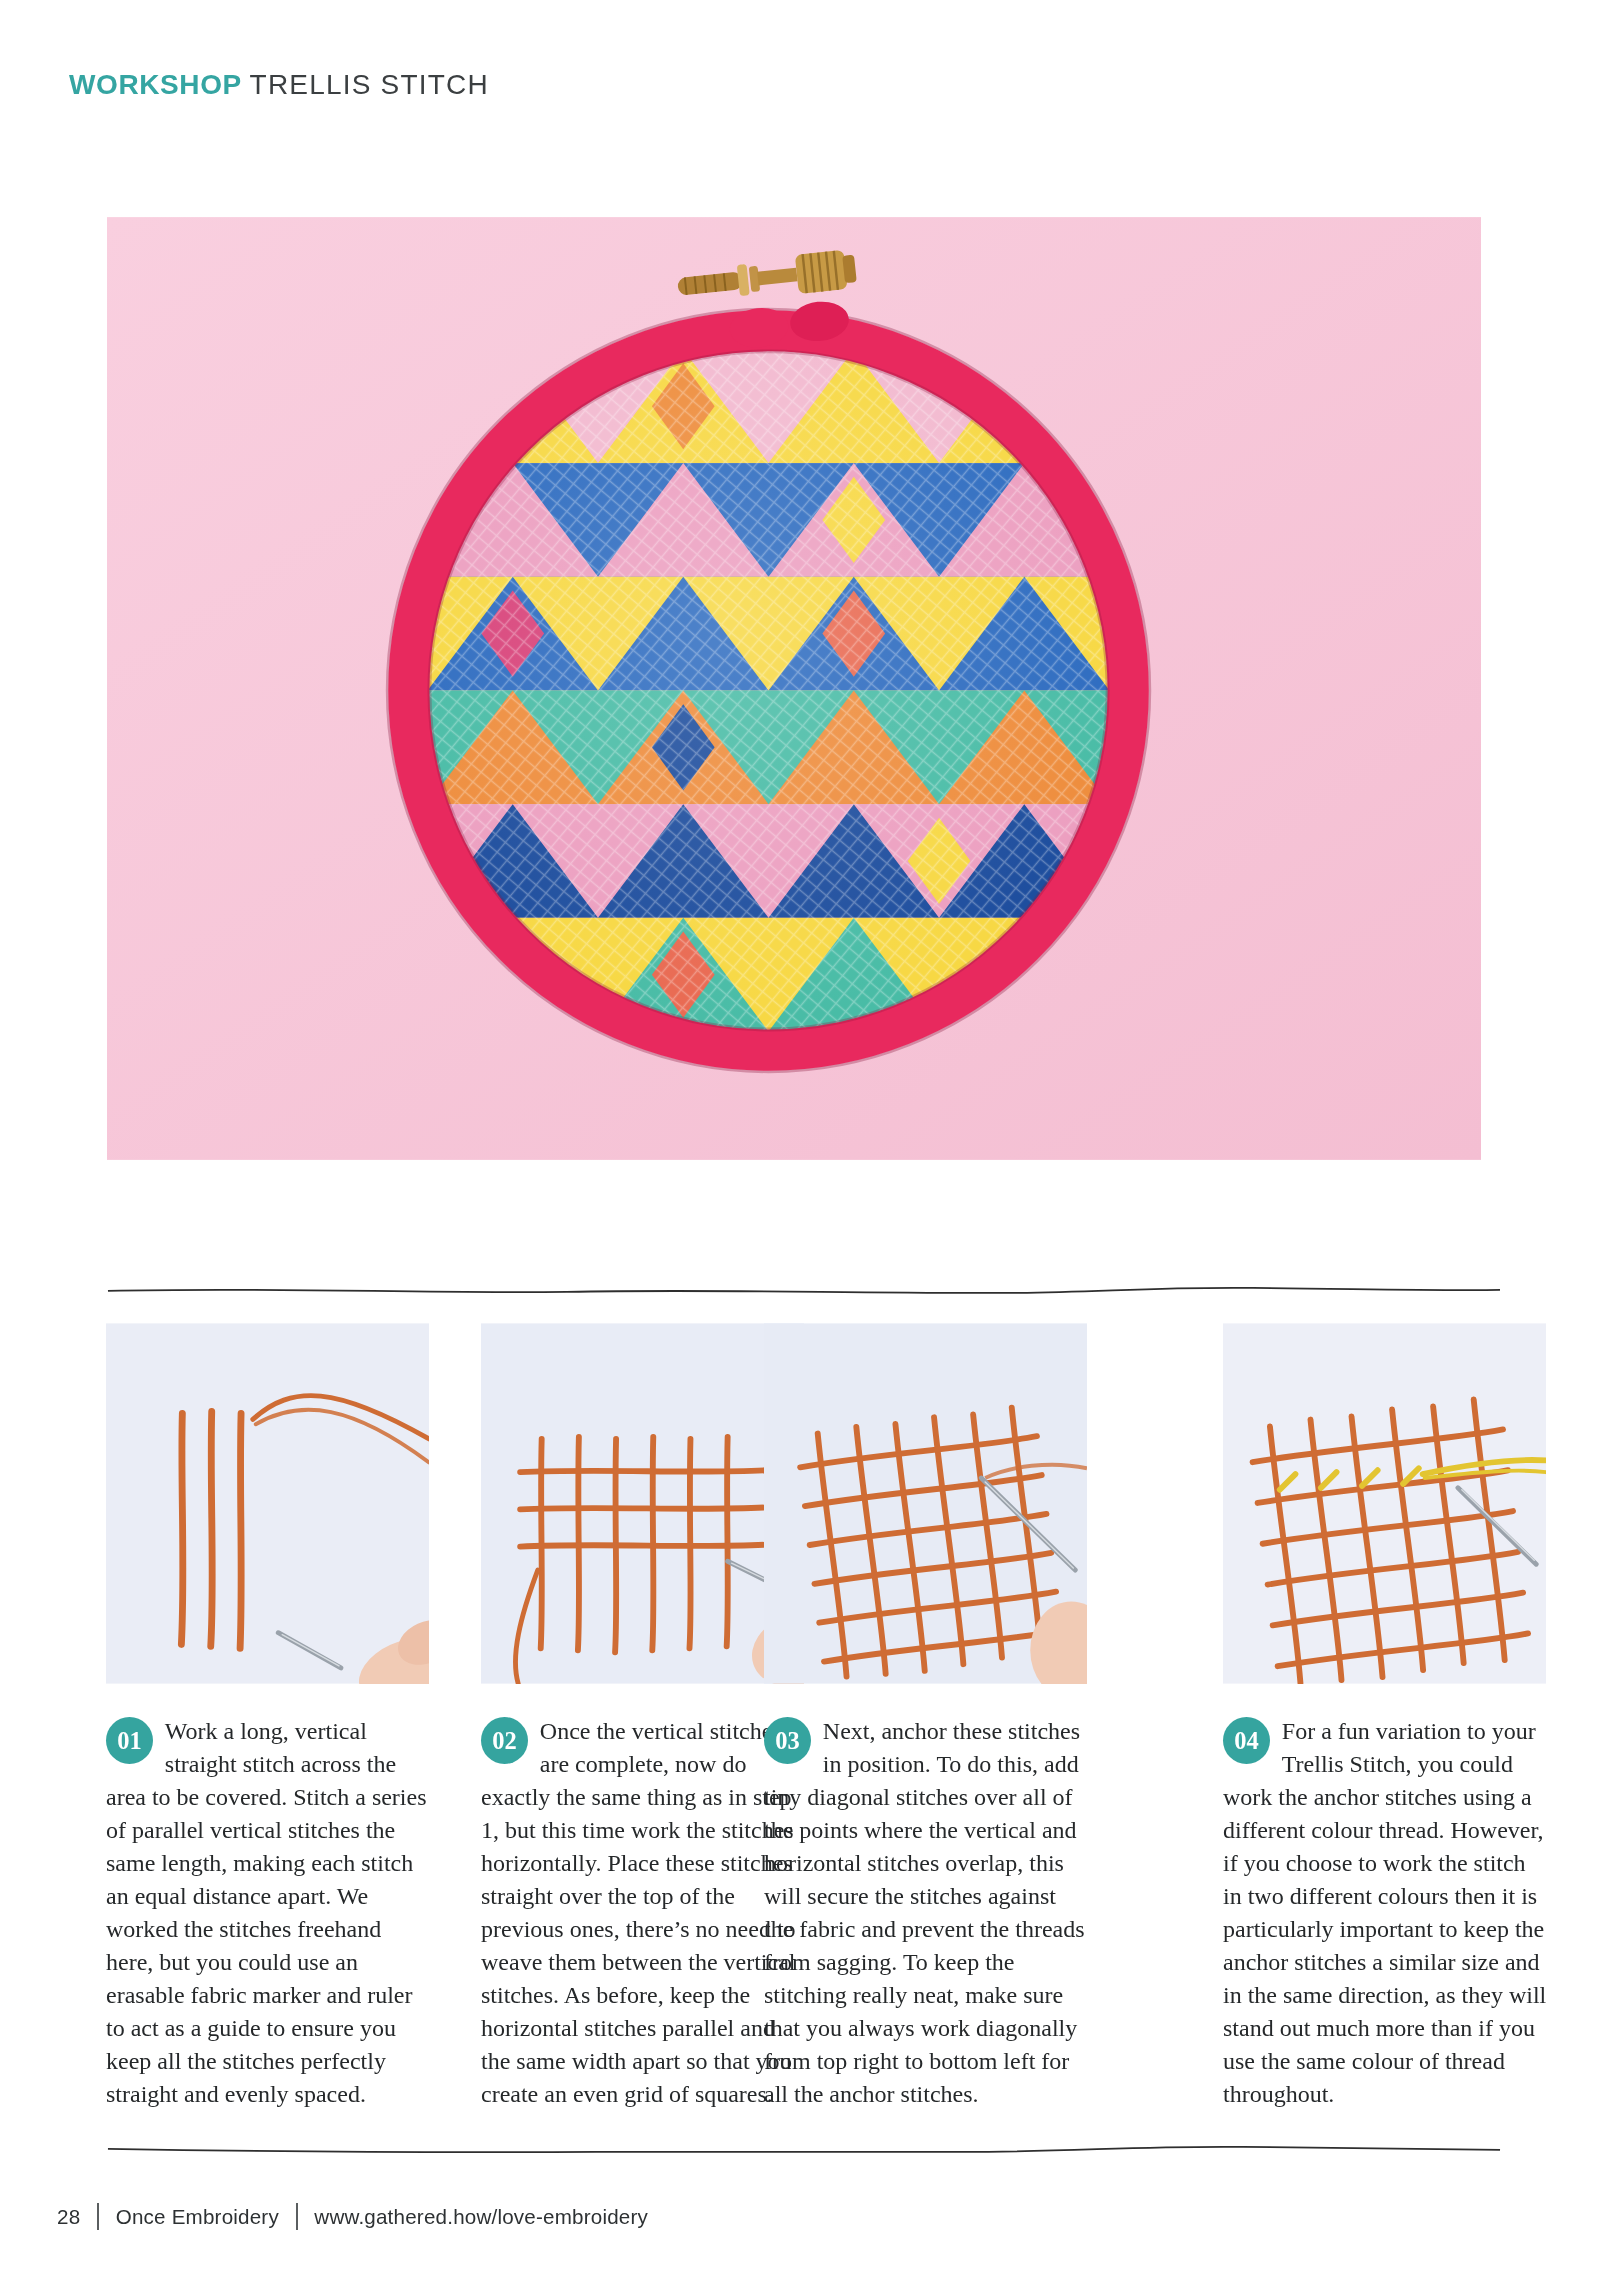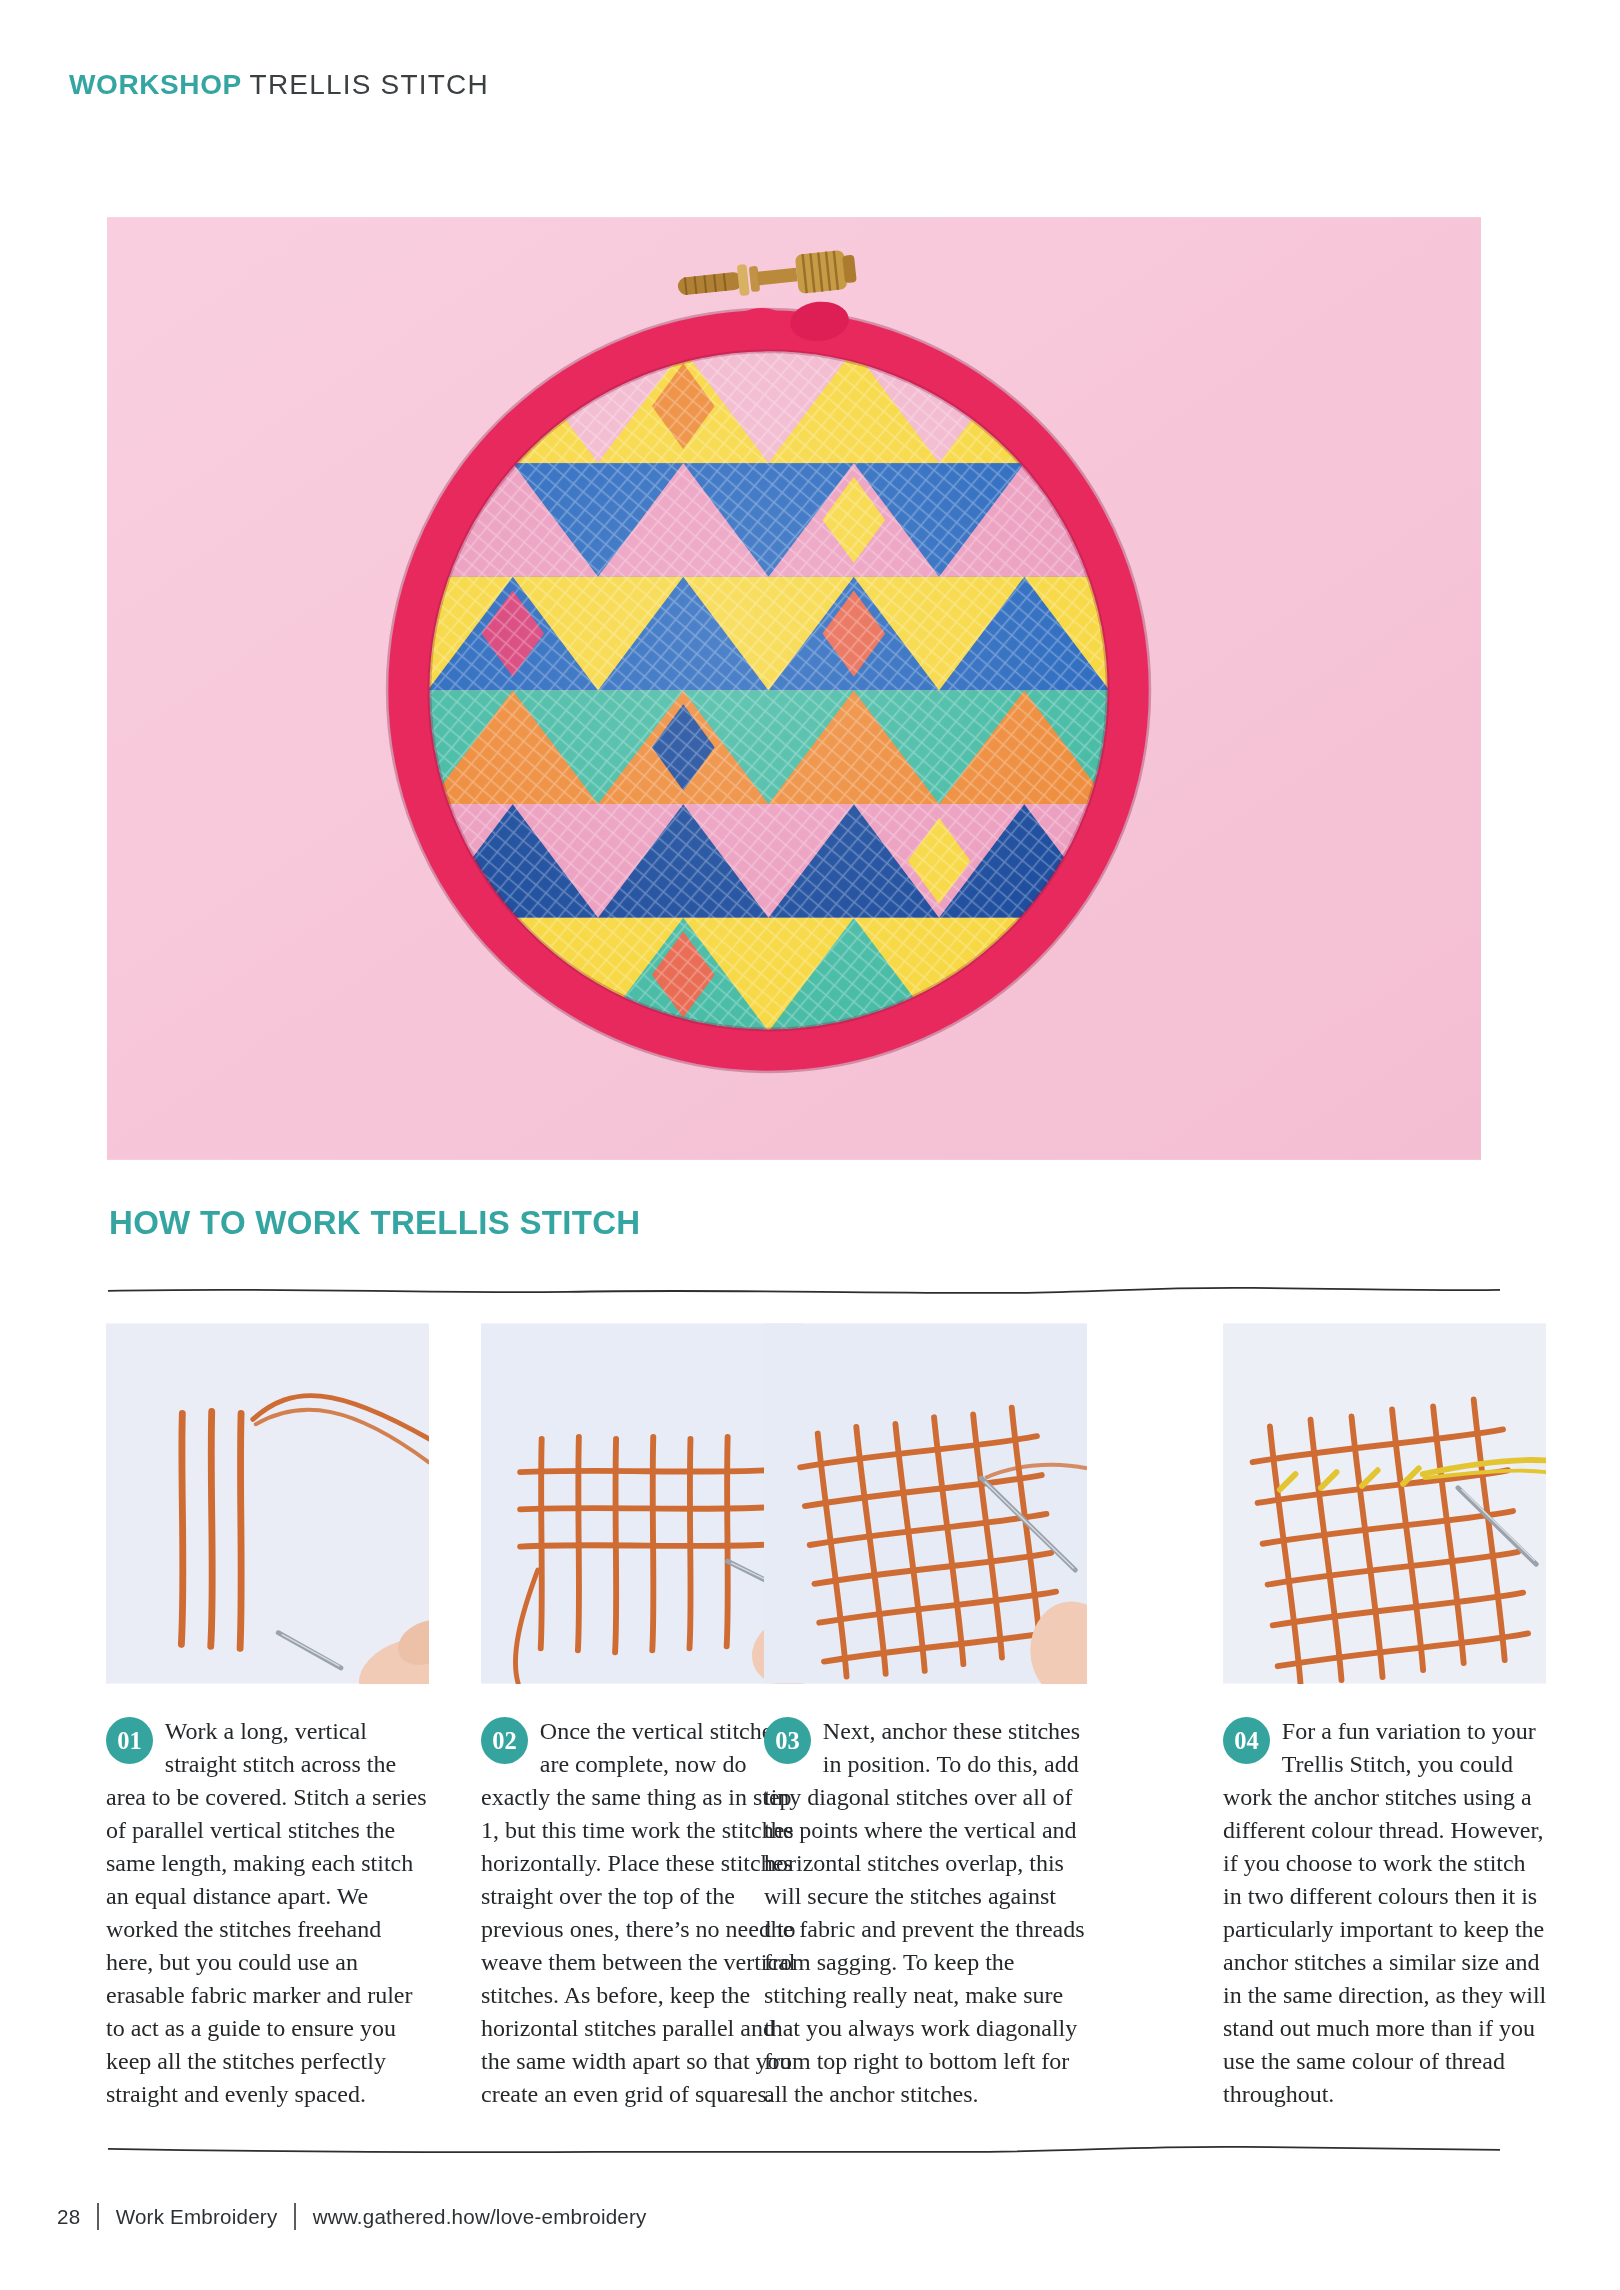--- a/index.html
+++ b/index.html
@@ -112,21 +112,20 @@
         <rect x="-46" y="-16" width="10" height="32" rx="4" fill="#d9b163"></rect>
         <rect x="-34" y="-13" width="9" height="26" rx="3" fill="#c29347"></rect>
         <rect x="-26" y="-7" width="40" height="14" fill="#b98a3c"></rect>
         <rect x="14" y="-20" width="50" height="40" rx="7" fill="#c79a45"></rect>
         <path d="M22 -20V20M30 -20V20M38 -20V20M46 -20V20M54 -20V20" stroke="#97702a" stroke-width="2.5"></path>
         <rect x="62" y="-14" width="12" height="28" rx="4" fill="#ab7c2f"></rect>
       </g>
     </svg>
   </div>
 
-  <div class="how">HOW TO WORK TRELLIS STITCH</div>
 
   <svg class="divider top" viewBox="0 0 1424 14" preserveAspectRatio="none">
     <path d="M2 7 C180 3 320 10 470 8 C640 5 760 10 930 9 C1020 8 1070 3 1170 4 C1280 5 1360 7 1422 6" fill="none" stroke="#2e2e2e" stroke-width="1.8"></path>
   </svg>
   <svg class="divider bottom" viewBox="0 0 1424 14" preserveAspectRatio="none">
     <path d="M2 6 C180 9 340 10 500 9 C660 8 780 10 900 9 C1000 8 1060 3 1160 4 C1270 5 1360 7 1422 7" fill="none" stroke="#2e2e2e" stroke-width="1.8"></path>
   </svg>
 
   <div class="step-col c1">
     <svg class="photo" viewBox="0 0 330 368">
@@ -238,19 +237,19 @@
       </g>
     </svg>
     <p class="step-para">
       <span class="badge">04</span><span>For a fun variation to your Trellis Stitch, you could work the anchor stitches using a different colour thread. However, if you choose to work the stitch in two different colours then it is particularly important to keep the anchor stitches a similar size and in the same direction, as they will stand out much more than if you use the same colour of thread throughout.</span>
     </p>
   </div>
 
   <div class="footer">
     <span>28</span>
     <span class="bar"></span>
-    <span>Work Embroidery</span>
+    <span>Once Embroidery</span>
     <span class="bar"></span>
     <span>www.gathered.how/love-embroidery</span>
   </div>
 
 </div>
 
 
 </body></html>

